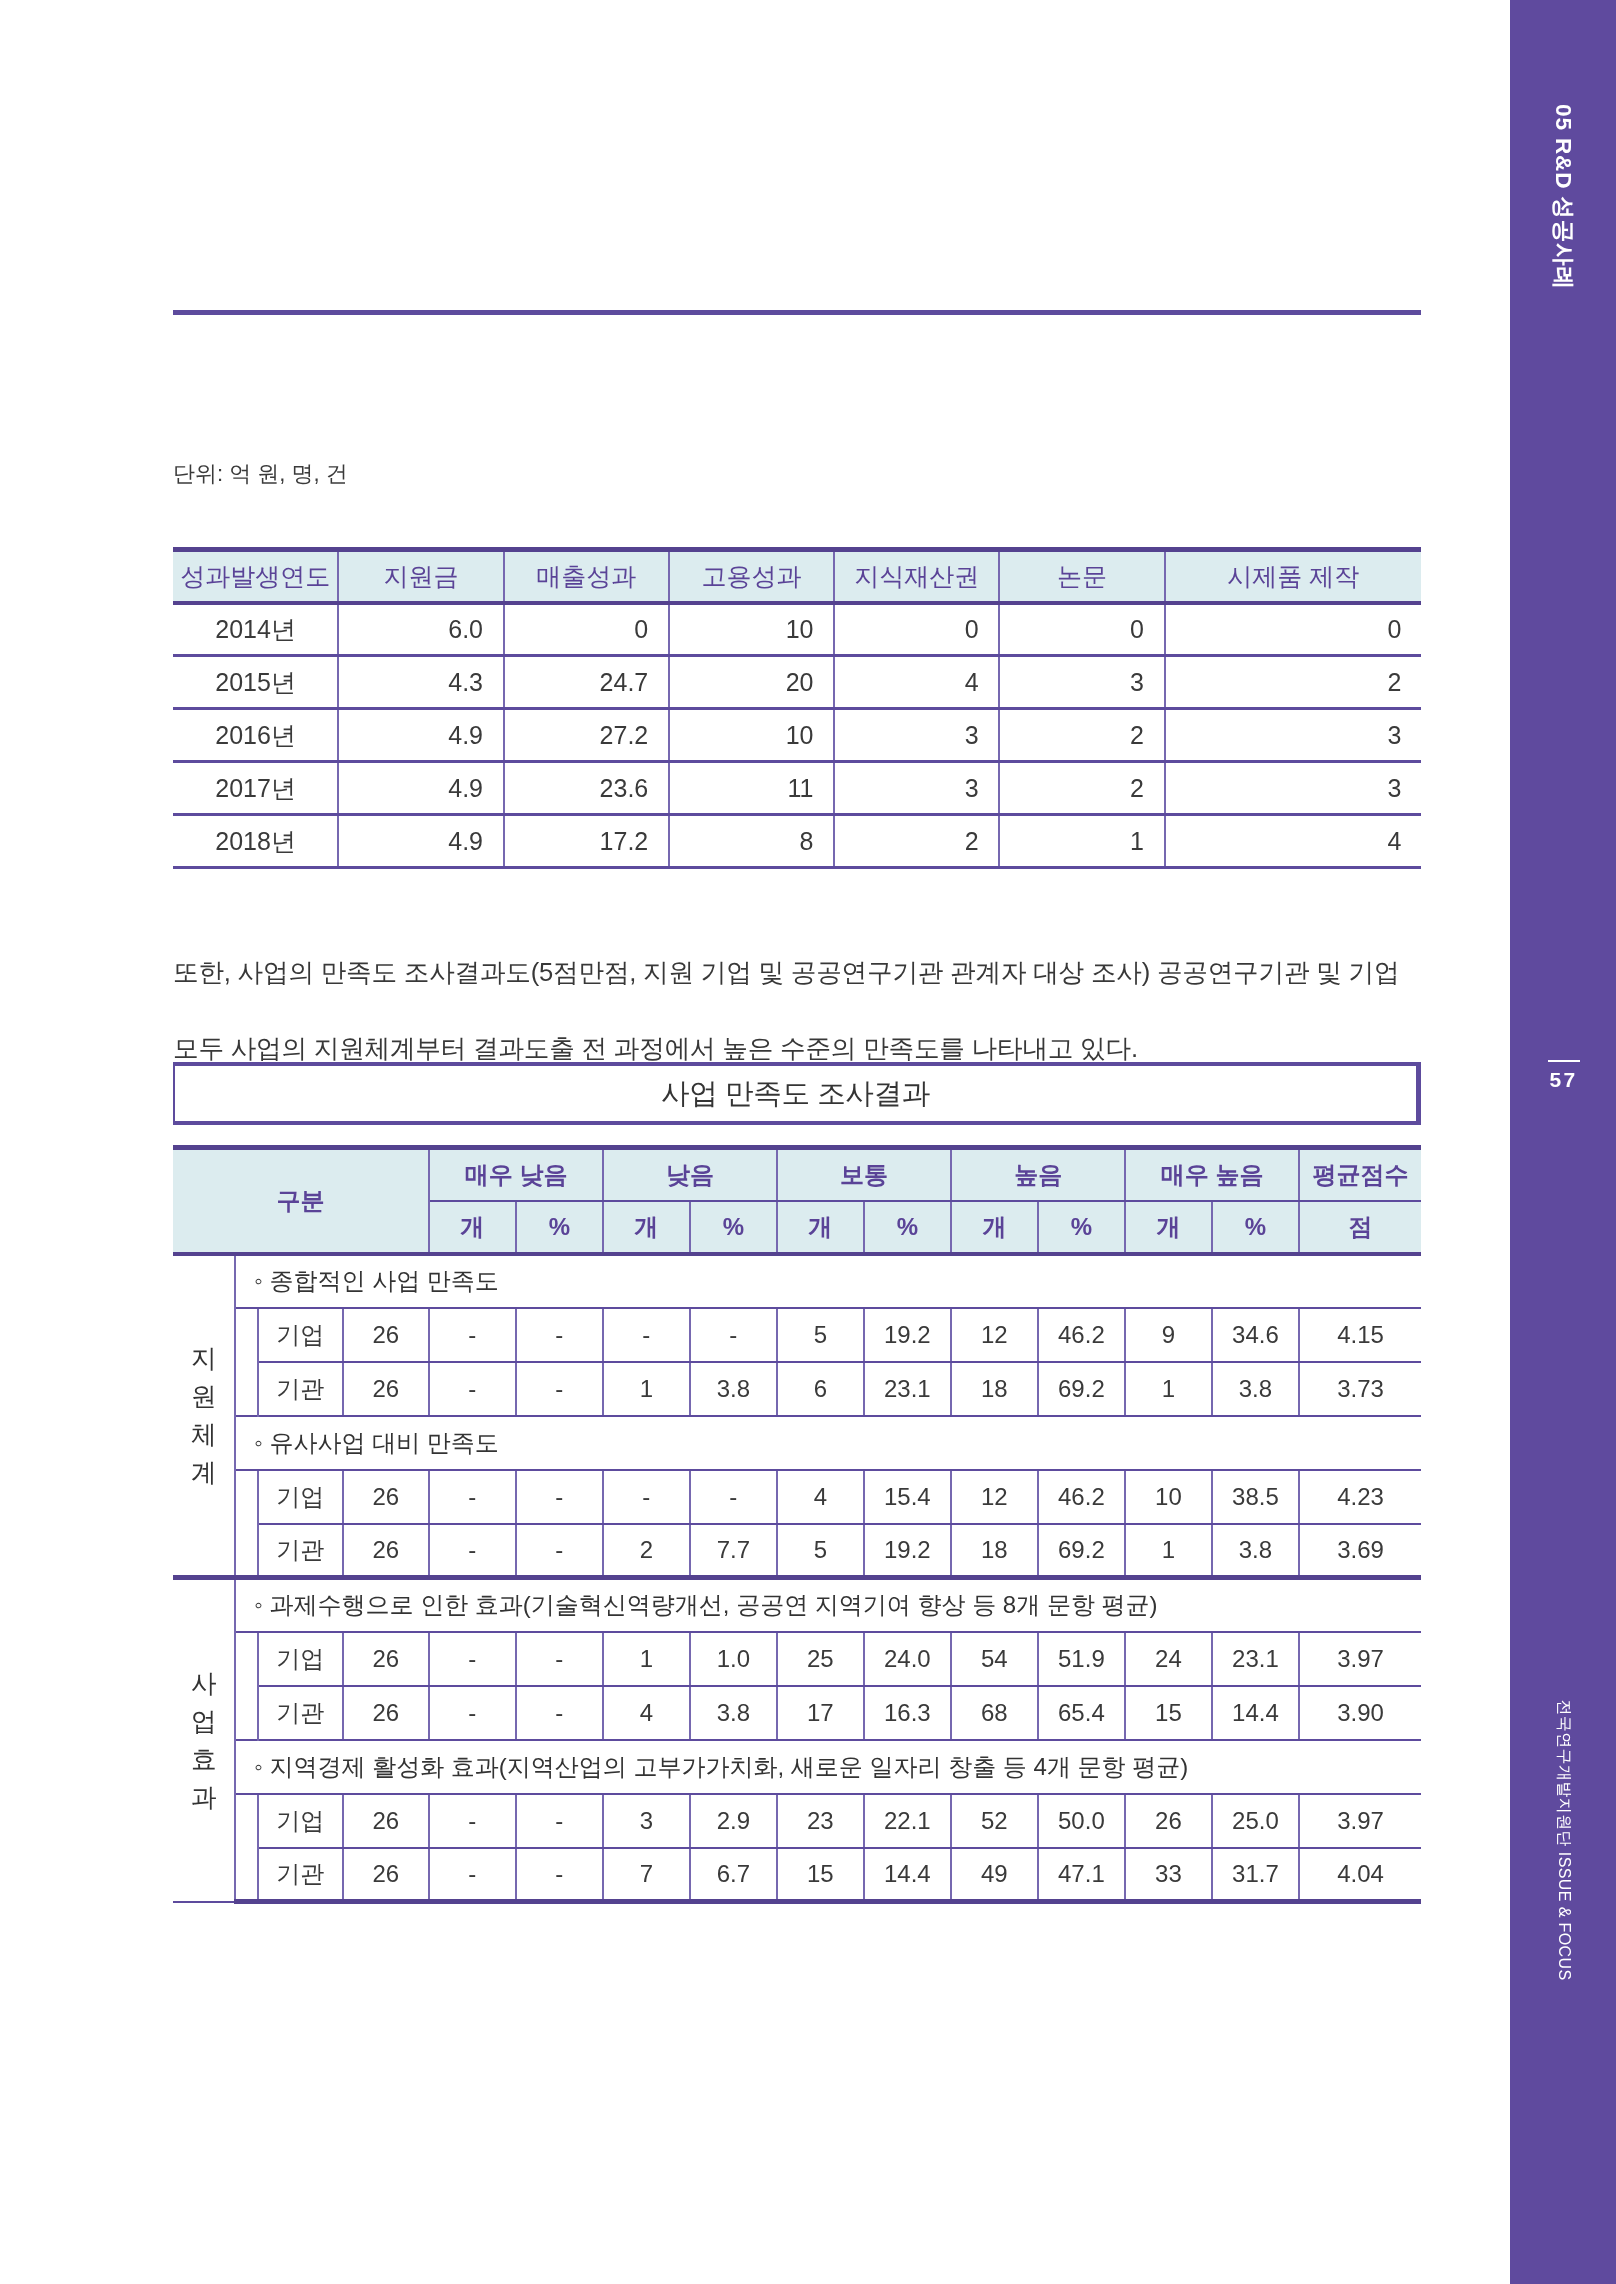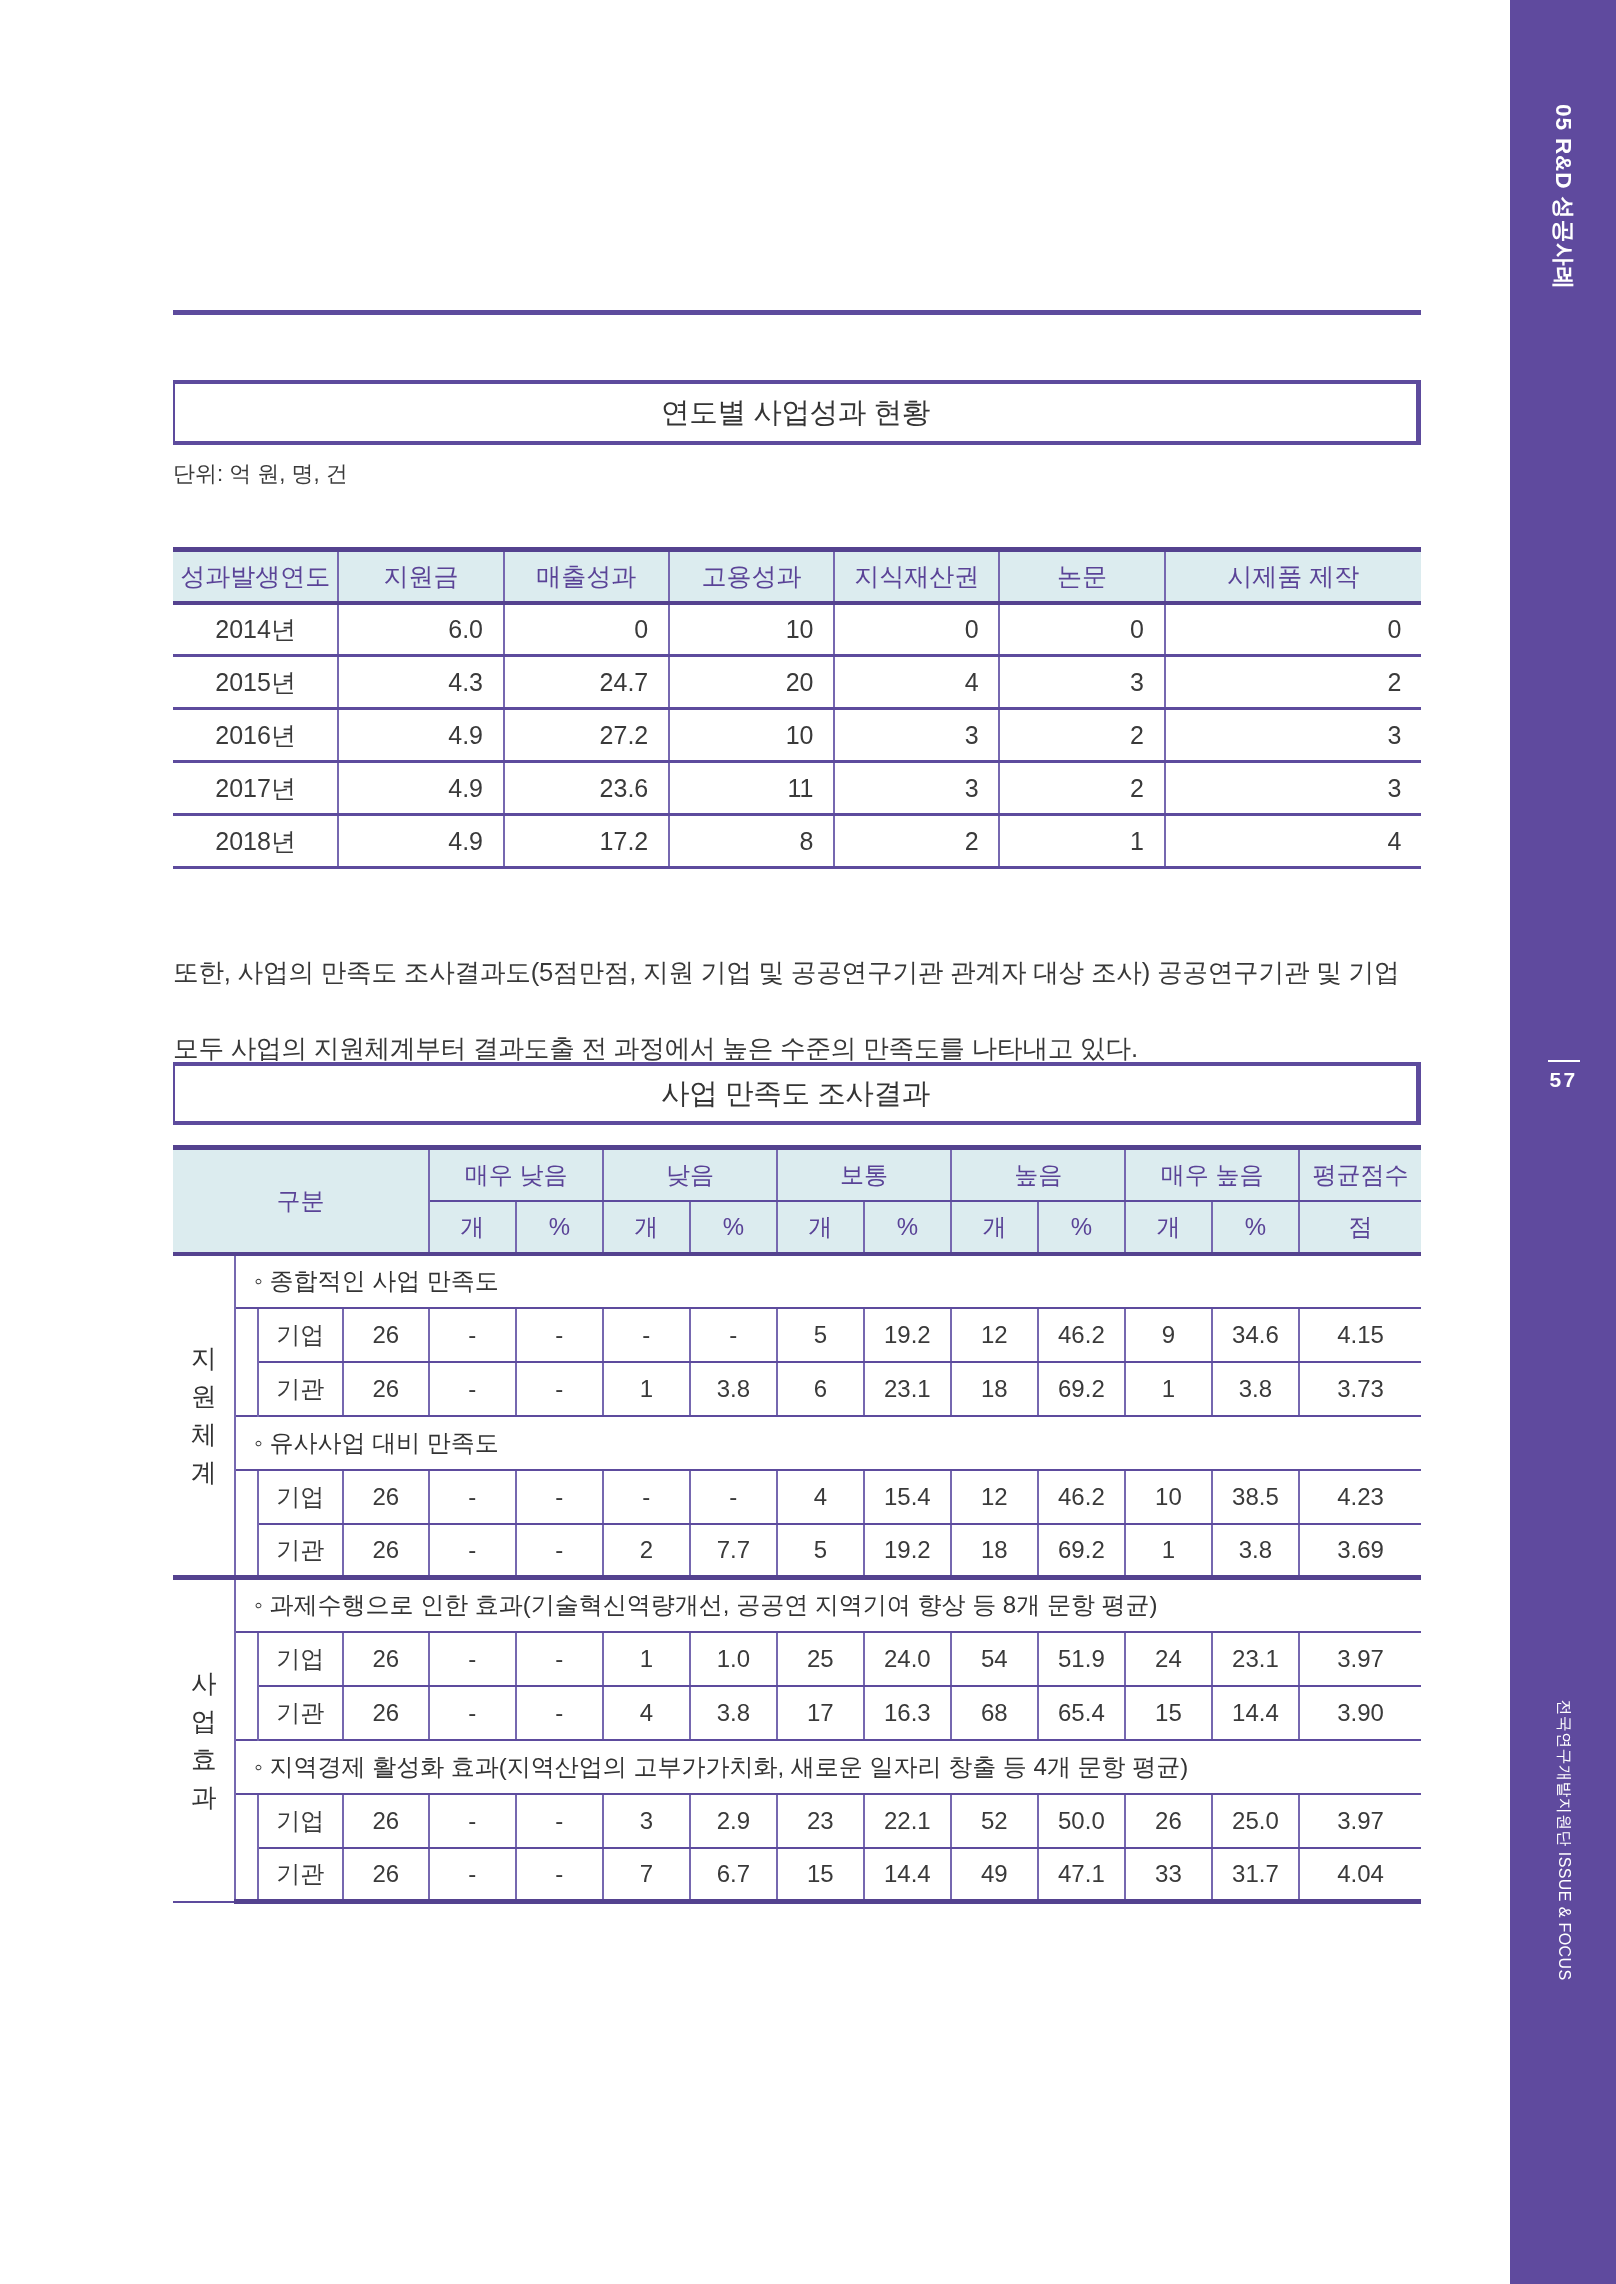--- a/index.html
+++ b/index.html
@@ -60,21 +60,21 @@
   .sat{top:1145px;width:1248px;font-size:24px;}
   .sat thead tr{height:53px;}
   .sat tbody tr{height:54px;}
   .sat th,.sat td{
     border-left:2.3px solid var(--purple-thin);
     border-right:2.3px solid var(--purple-thin);
     border-top:2.3px solid var(--purple-row);
     border-bottom:2.3px solid var(--purple-row);
     text-align:center;
   }
-  .sat thead th{background:var(--hdr-bg);color:var(--purple-text);}
+  .sat thead th{background:var(--hdr-bg);color:var(--purple-text);font-weight:bold;}
   .sat thead tr.hr1 th{border-top:5.3px solid var(--purple-thick);}
   .sat thead tr.hr2 th,.sat thead th.gubun{border-bottom:4.5px solid var(--purple-thick);}
   .sat th.gubun{border-left:none;}
   .sat th.avg,.sat th.avgu,.sat td.avg,.sat td.section{border-right:none;}
   .sat td.group{border-left:none;padding:0;}
   .sat td.section{text-align:left;padding-left:18px;color:#333333;}
   .sat td.indent{border-top:none;border-bottom:none;}
   .sat tr.group-start td{border-top:5.3px solid var(--purple-thick);}
   .sat tr.last td{border-bottom:5.3px solid var(--purple-thick);}
   .sat td{color:var(--ink);}
@@ -94,23 +94,20 @@
   .pageno .divider{width:32px;height:2.3px;background:#ffffff;margin:0 auto;}
   .pageno .num{margin-top:6px;color:#ffffff;font-size:21px;font-weight:bold;letter-spacing:2.3px;}
 </style>
 </head>
 <body>
 
 <div class="page">
 
   <div class="top-rule"></div>
 
-  <div class="title-box t1">
-    <span class="title-text">연도별 사업성과 현황</span>
-  </div>
 
   <div class="unit-note">단위: 억 원, 명, 건</div>
 
   <table class="perf">
     <colgroup>
       <col style="width:165px">
         <col style="width:165px">
         <col style="width:165px">
       <col style="width:165px">
         <col style="width:165px">

